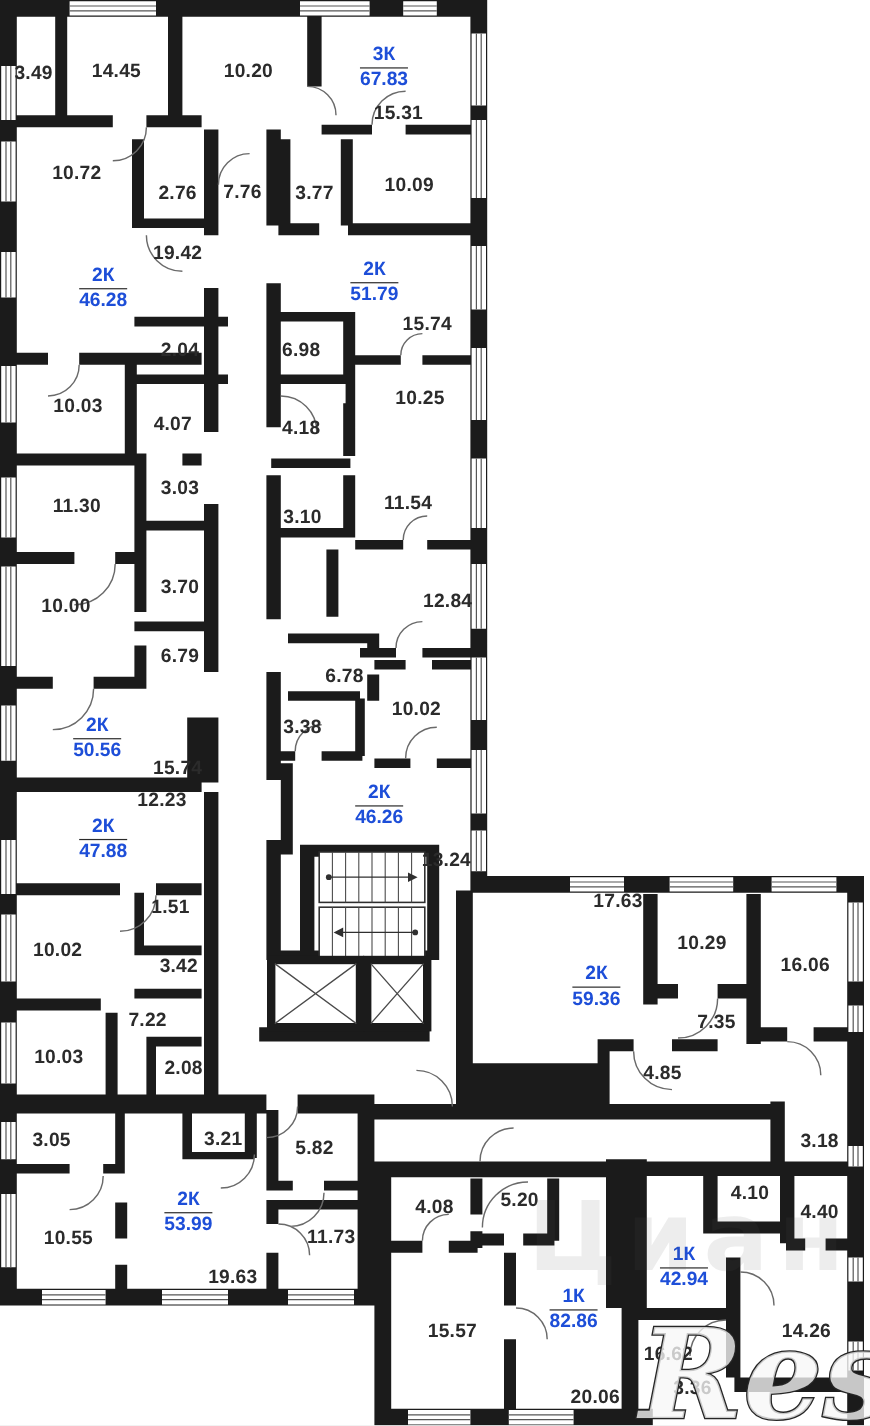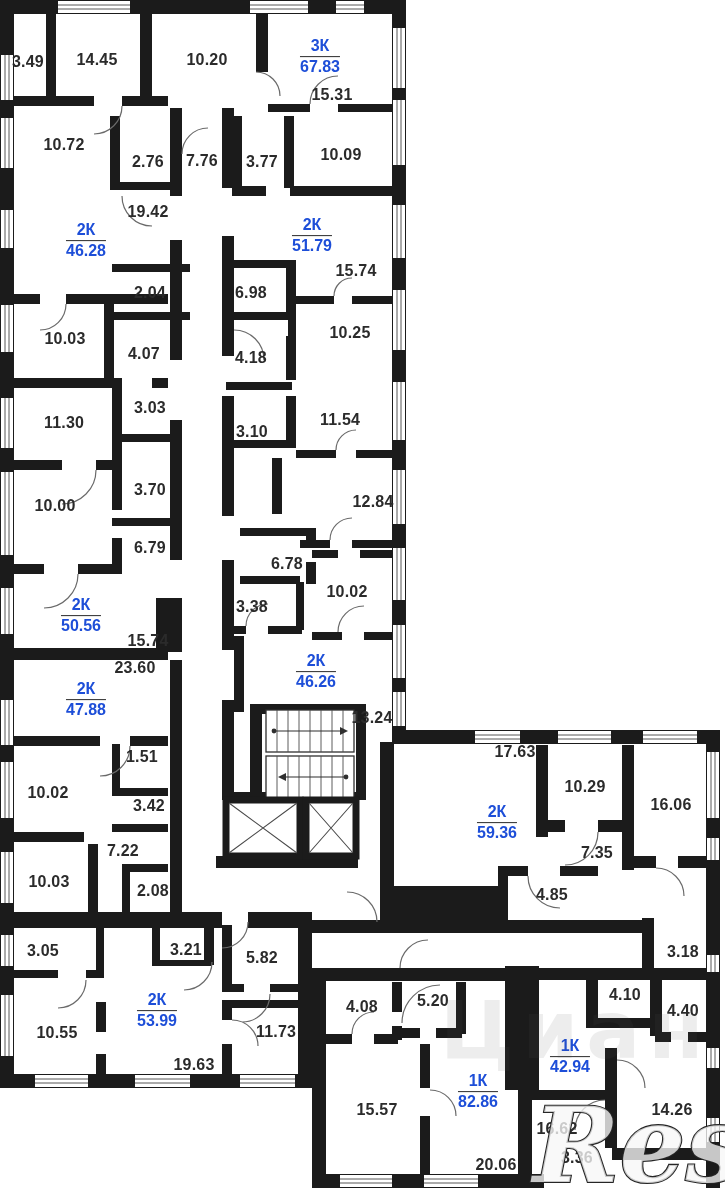--- a/index.html
+++ b/index.html
@@ -168,21 +168,21 @@
       <div class="room" style="left: 252px; top: 432px;">3.10</div>
       <div class="room" style="left: 340px; top: 420px;">11.54</div>
       <div class="room" style="left: 55px; top: 506px;">10.00</div>
       <div class="room" style="left: 150px; top: 490px;">3.70</div>
       <div class="room" style="left: 330px; top: 502px; margin-left: 43px;">12.84</div>
       <div class="room" style="left: 150px; top: 548px;">6.79</div>
       <div class="room" style="left: 287px; top: 564px;">6.78</div>
       <div class="room" style="left: 347px; top: 592px;">10.02</div>
       <div class="room" style="left: 252px; top: 607px;">3.38</div>
       <div class="room" style="left: 148px; top: 641px;">15.74</div>
-      <div class="room" style="left: 135px; top: 668px;">23.60</div>
+      <div class="room" style="left: 135px; top: 668px;">12.23</div>
       <div class="room" style="left: 372px; top: 718px;">13.24</div>
       <div class="room" style="left: 142px; top: 757px;">1.51</div>
       <div class="room" style="left: 48px; top: 793px;">10.02</div>
       <div class="room" style="left: 149px; top: 806px;">3.42</div>
       <div class="room" style="left: 123px; top: 851px;">7.22</div>
       <div class="room" style="left: 49px; top: 882px;">10.03</div>
       <div class="room" style="left: 153px; top: 891px;">2.08</div>
       <div class="room" style="left: 43px; top: 951px;">3.05</div>
       <div class="room" style="left: 186px; top: 950px;">3.21</div>
       <div class="room" style="left: 262px; top: 958px;">5.82</div>

